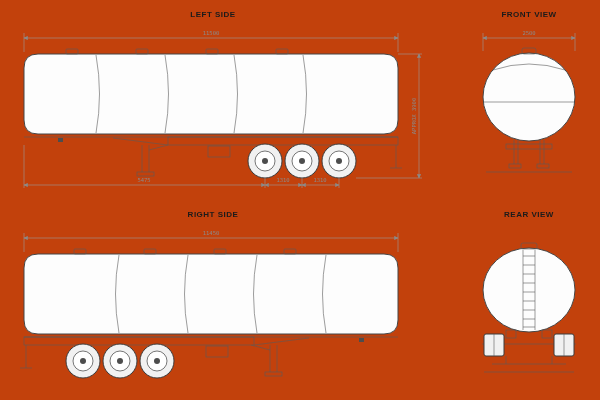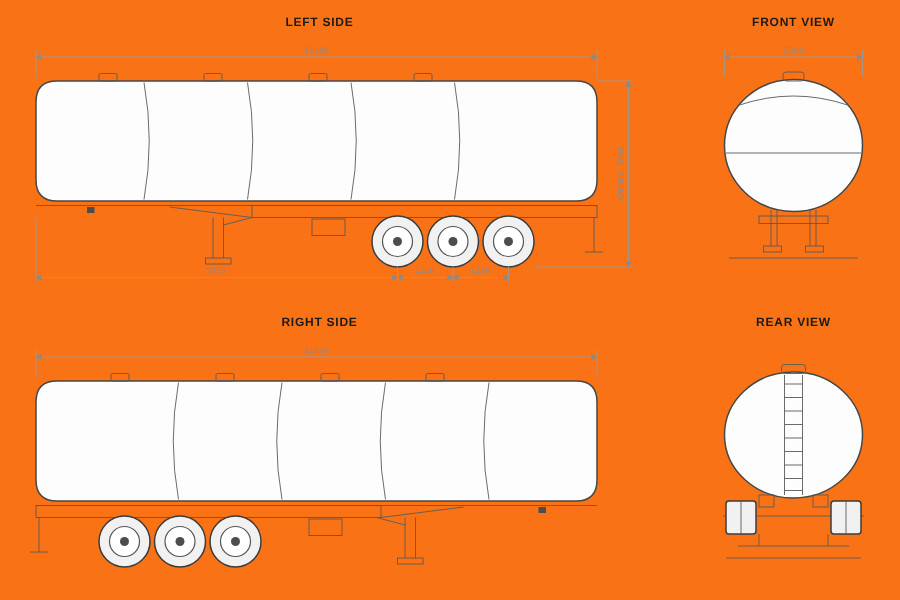--- a/index.html
+++ b/index.html
@@ -1,21 +1,21 @@
 <!DOCTYPE html>
 <html><head>
 <meta charset="utf-8">
 <style>
   html,body{margin:0;padding:0;}
   body{
     width:600px;height:400px;background:#ffffff;
     font-family:"Liberation Sans", sans-serif;
     position:relative;overflow:hidden;
   }
-  .canvas{position:absolute;left:0;top:0;width:600px;height:400px;background:#f97316;}
+  .canvas{position:absolute;left:0;top:0;width:600px;height:400px;background:#c2410c;}
   svg{position:absolute;overflow:visible;}
   #view-left-side{left:8px;top:4px;}
   #view-front{left:466px;top:4px;}
   #view-right-side{left:8px;top:204px;}
   #view-rear{left:466px;top:204px;}
   .view-title{font:bold 8px "Liberation Sans", sans-serif;fill:#1b1b1b;letter-spacing:.5px;}
   .dim-text{font:5.5px "DejaVu Sans Mono", monospace;fill:#8a8a8a;}
   .outline{stroke:#474747;stroke-width:1;fill:#fdfdfd;}
   .thin{stroke:#5a5a5a;stroke-width:.6;fill:none;}
   .dimline{stroke:#9a9a9a;stroke-width:.6;fill:none;}

